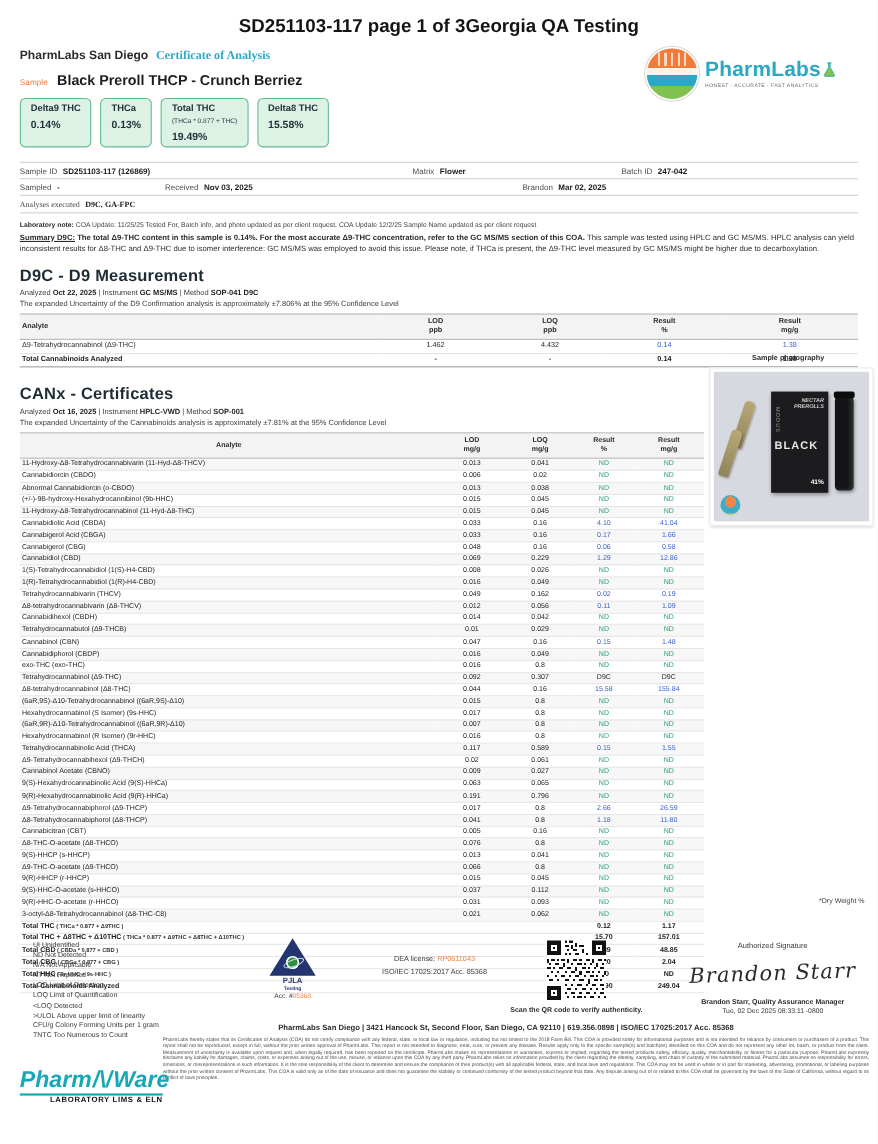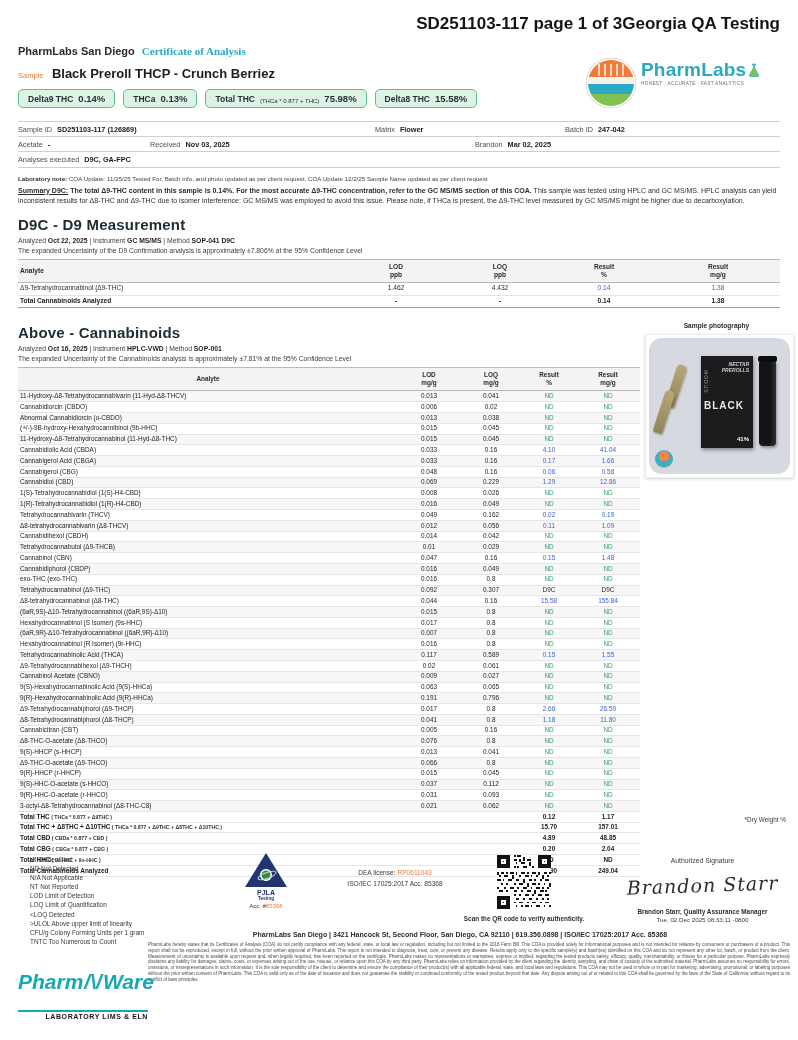--- a/index.html
+++ b/index.html
@@ -1,51 +1,51 @@
 <!DOCTYPE html>
 <html><head>
 <meta charset="utf-8">
 <style>
   html,body{margin:0;padding:0;background:#e9e9e9;}
   .page{position:relative;width:798px;height:1040px;background:#fff;margin:0 auto;
         font-family:"Liberation Sans",sans-serif;color:#222;overflow:hidden;}
   .inner{padding:14px 18px 0 18px;}
 
   
-  .hdr{display:flex;justify-content:flex-end;align-items:baseline;}
+  .hdr{display:flex;justify-content:center;align-items:baseline;}
   .hdr .doc{font-size:17px;font-weight:bold;color:#141414;}
   .hdr .client{font-size:17px;font-weight:bold;color:#141414;}
   .lab-line{margin-top:11px;font-size:11px;}
   .lab-line .lab{font-weight:bold;color:#2b2b2b;}
   .lab-line .coa{color:#2BA8C4;font-weight:bold;margin-left:4px;font-family:Liberation Serif, serif;}
   .sample-line{margin-top:7px;}
   .sample-line .s-lbl{font-size:7.5px;color:#F17C3A;margin-right:4px;}
   .sample-line .s-name{font-size:13px;font-weight:bold;color:#1d1d1d;}
   .badges{margin-top:7px;display:flex;gap:8px;}
   .badge{background:#DCF2E5;border:1px solid #5FBD8E;border-radius:5px;
-         padding:3px 9px;font-size:8.5px;font-weight:bold;color:#24323a;display:flex;align-items:flex-end;gap:5px;}
+         padding:3px 9px;font-size:8.5px;font-weight:bold;color:#24323a;display:flex;align-items:flex-start;gap:5px;flex-direction:column;}
   .badge .frm{font-size:6px;font-weight:normal;}
   .badge .val{font-size:9.5px;}
 
   
-  .plogo{position:absolute;top:60px;left:588px;width:195px;display:flex;gap:7px;}
+  .plogo{position:absolute;top:44px;left:588px;width:195px;display:flex;align-items:center;gap:7px;}
   .plogo .disc{width:46px;height:46px;border-radius:50%;position:relative;overflow:hidden;flex:0 0 auto;
                background:linear-gradient(180deg,#F17C3A 0 38%,#f7f3ea 38% 52%,#2BA8C4 52% 74%,#7fc24f 74% 100%);
                box-shadow:0 0 0 1.5px #fff,0 0 0 2.5px #d8d8d8;}
   .plogo .disc .ray{position:absolute;top:4px;left:10px;width:26px;height:12px;
                background:repeating-linear-gradient(90deg,#fff 0 2px,transparent 2px 6px);opacity:.7;}
   .plogo .wordblock{line-height:1;}
   .plogo .word{font-size:19px;font-weight:bold;color:#2BA8C4;letter-spacing:.2px;display:flex;align-items:center;}
   .plogo .flask{margin-left:2px;}
   .plogo .tag{font-size:4.6px;color:#6b6b6b;margin-top:3px;letter-spacing:.4px;}
 
   
   .info{margin-top:13px;font-size:7.3px;}
   .info .irow{display:flex;border-top:1px solid #cfcfcf;padding:2.6px 0;}
-  .info .irow:last-child{border-bottom:1px solid #cfcfcf;}
+  .info .irow:last-child{border-bottom:1px solid #cfcfcf;font-family:Liberation Serif, serif;}
   .info .cell{display:flex;gap:5px;}
   .info .lbl{color:#4d4d4d;}
   .info .val{font-weight:bold;color:#1c1c1c;}
   .w1{width:357px;}.w2{width:190px;}.w3{flex:1;}
   .r3a{width:132px;}.r3b{width:325px;}
 
   .note{margin-top:7px;font-size:6.2px;color:#3f3f3f;}
   .note .nlbl{font-weight:bold;color:#2e2e2e;}
   .summary{margin-top:4px;font-size:7px;line-height:1.5;color:#2c2c2c;}
   .summary .slbl{font-weight:bold;text-decoration:underline;}
@@ -77,21 +77,21 @@
           font-weight:bold;color:#2a2a2a;padding:3px 2px;line-height:1.25;}
   .canx-tbl td{padding:1.7px 2px;border-bottom:1px solid #e6e6e6;line-height:1;}
   .canx-tbl tbody.stripe tr:nth-child(odd){background:#f7f7f7;}
   .canx-tbl tr.total td{font-weight:bold;border-top:1px solid #a8a8a8;color:#1c1c1c;background:#fff;}
   .colw1{width:58px;}.colw2{width:58px;}.colw3{width:50px;}.colw4{width:60px;}
 
   .photo-head{position:absolute;left:645px;top:322px;width:143px;text-align:center;
               font-size:6.6px;font-weight:bold;color:#2a2a2a;}
   .photo{position:absolute;left:645px;top:334px;width:141px;height:136px;background:#fff;
          border:1px solid #ececec;box-shadow:0 1px 3px rgba(0,0,0,.18);padding:3px;}
-  .photo .shot{position:relative;width:100%;height:100%;background:#d7d9e0;overflow:hidden;border-radius:13px;}
+  .photo .shot{position:relative;width:100%;height:100%;background:#d7d9e0;overflow:hidden;}
   .pkg{position:absolute;left:52px;top:18px;width:52px;height:92px;background:#1c1c1e;
        box-shadow:1px 2px 4px rgba(0,0,0,.4);}
   .pkg .ptitle{position:absolute;top:6px;right:4px;font-size:5px;font-weight:bold;color:#cfcfcf;
        font-style:italic;text-align:right;line-height:1.1;width:30px;}
   .pkg .pword{position:absolute;top:44px;left:3px;font-size:10px;font-weight:bold;color:#e8e8e8;letter-spacing:1px;}
   .pkg .ppct{position:absolute;bottom:6px;right:4px;font-size:6px;font-weight:bold;color:#fff;}
   .pkg .pbrand{position:absolute;top:14px;left:2px;font-size:5px;color:#9a9a9a;
        writing-mode:vertical-rl;letter-spacing:1px;}
   .tube{position:absolute;left:110px;top:22px;width:17px;height:86px;background:#141416;border-radius:4px;
         box-shadow:inset -3px 0 4px rgba(255,255,255,.12),1px 2px 3px rgba(0,0,0,.35);}
@@ -127,21 +127,21 @@
   .sig .sname{margin-top:10px;font-family:"DejaVu Serif",serif;font-style:italic;font-size:19px;color:#2b2b2b;
               transform:rotate(-2deg);letter-spacing:1px;}
   .sig .srole{margin-top:12px;font-size:6.4px;font-weight:bold;color:#2e2e2e;}
   .sig .sdate{font-size:6.2px;color:#3a3a3a;margin-top:1px;}
   .company{position:absolute;left:130px;top:78px;width:660px;text-align:center;
            font-size:7px;font-weight:bold;color:#2c2c2c;}
   .disclaimer{position:absolute;left:148px;top:89px;width:642px;font-size:4.5px;color:#4a4a4a;
            line-height:1.28;text-align:justify;}
   .pharmware{position:absolute;left:18px;top:118px;width:130px;}
   .pharmware .pw{font-size:21px;font-weight:bold;color:#18a7b5;font-style:italic;line-height:1;
-           border-bottom:2px solid #18a7b5;padding-bottom:18px;display:flex;align-items:baseline;}
+           border-bottom:2px solid #18a7b5;padding-bottom:2px;display:flex;align-items:baseline;}
   .pharmware .pw .slash{color:#18a7b5;font-weight:bold;margin:0 1px;}
   .pharmware .pwsub{font-size:7px;font-weight:bold;color:#141414;text-align:right;letter-spacing:.6px;margin-top:1px;}
 </style>
 </head>
 <body>
 
 <div class="page">
   <div class="inner">
 
     <div class="hdr">
@@ -164,21 +164,21 @@
         <span>Delta9 THC</span>
         <span class="val">0.14%</span>
       </div>
       <div class="badge">
         <span>THCa</span>
         <span class="val">0.13%</span>
       </div>
       <div class="badge">
         <span>Total THC</span>
         <span class="frm">(THCa * 0.877 + THC)</span>
-        <span class="val">75.98%</span>
+        <span class="val">19.49%</span>
       </div>
       <div class="badge">
         <span>Delta8 THC</span>
         <span class="val">15.58%</span>
       </div>
     </div>
 
     <div class="info">
       <div class="irow">
         <div class="cell w1">
@@ -189,21 +189,21 @@
             <span class="lbl">Matrix</span>
             <span class="val">Flower</span>
           </div>
         <div class="cell w3">
             <span class="lbl">Batch ID</span>
             <span class="val">247-042</span>
           </div>
       </div>
       <div class="irow">
         <div class="cell r3a">
-            <span class="lbl">Acetate</span>
+            <span class="lbl">Sampled</span>
             <span class="val">-</span>
           </div>
         <div class="cell r3b">
             <span class="lbl">Received</span>
             <span class="val">Nov 03, 2025</span>
           </div>
         <div class="cell w3">
             <span class="lbl">Brandon</span>
             <span class="val">Mar 02, 2025</span>
           </div>
@@ -260,21 +260,21 @@
           <tr class="total">
             <td><span class="tname">Total Cannabinoids Analyzed</span></td>
             <td class="pl">-</td>
             <td class="pl">-</td>
             <td class="pl">0.14</td>
             <td class="pl">1.38</td>
           </tr>
         </tbody>
     </table>
 
-    <h2 class="sec" style="margin-top:16px;">Above - Cannabinoids</h2>
+    <h2 class="sec" style="margin-top:16px;">CANx - Certificates</h2>
     <div class="meta">
       <span>Analyzed</span> <b>Oct 16, 2025</b>
       <span>|</span>
       <span>Instrument</span> <b>HPLC-VWD</b>
       <span>|</span>
       <span>Method</span> <b>SOP-001</b>
     </div>
     <div class="unc">The expanded Uncertainty of the Cannabinoids analysis is approximately ±7.81% at the 95% Confidence Level</div>
 
     <table class="canx-tbl">

